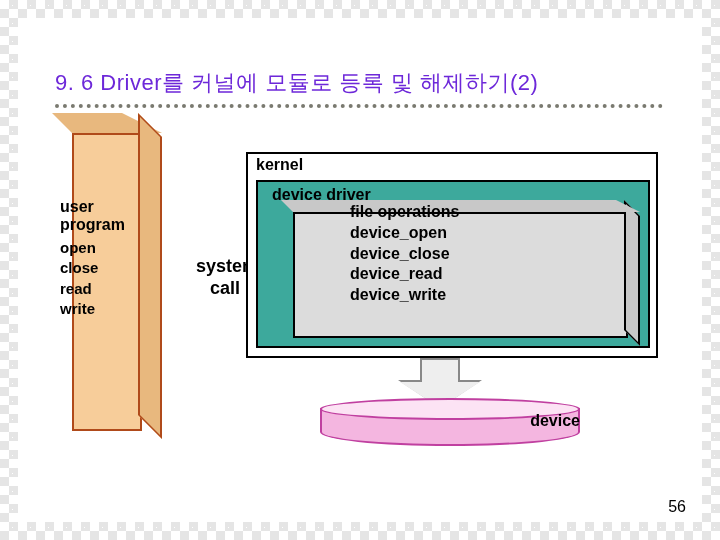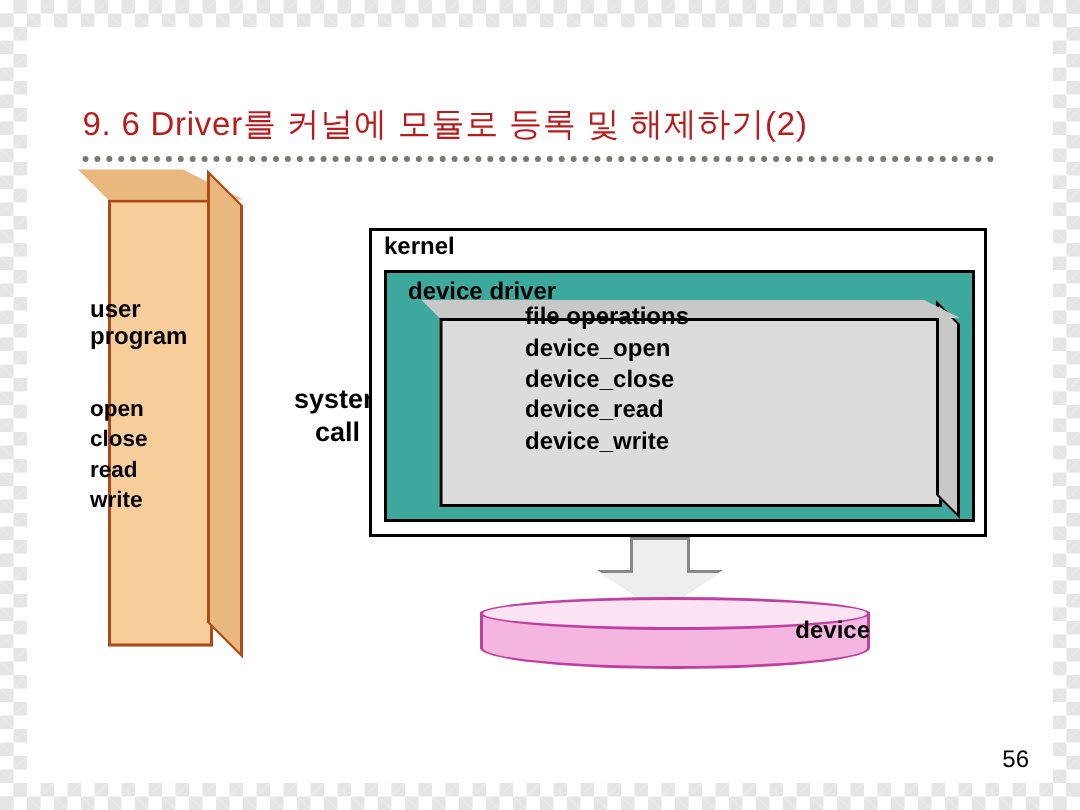--- a/index.html
+++ b/index.html
@@ -25,21 +25,21 @@
   .checker.left  { left:0; top:0; width:18px; height:540px; }
   .checker.right { right:0; top:0; width:18px; height:540px; }
   .checker.top   { left:0; top:0; width:720px; height:18px; }
   .checker.bot   { left:0; bottom:0; width:720px; height:18px; }
 
   .title {
     position:absolute;
     left:55px; top:68px;
     width:608px;
     font-size:22px;
-    color:#b91c1c;
+    color:#6d28d9;
     border-bottom: 4px dotted #7a7a70;
     padding-bottom:6px;
     letter-spacing:0.5px;
   }
 
   
   .userbox {
     position:absolute;
     left:72px; top:133px;
     width:70px; height:298px;
@@ -69,21 +69,21 @@
   }
   .usertext {
     position:absolute;
     left:60px; top:198px;
     width:100px;
     font-weight:bold;
     font-size:16px;
     color:#000;
   }
   .usertext .ops {
-    margin-top:29px;
+    margin-top:4px;
     line-height:1.35;
     font-size:15px;
   }
 
   
   .kernel {
     position:absolute;
     left:246px; top:152px;
     width:412px; height:206px;
     border:2px solid #000;

